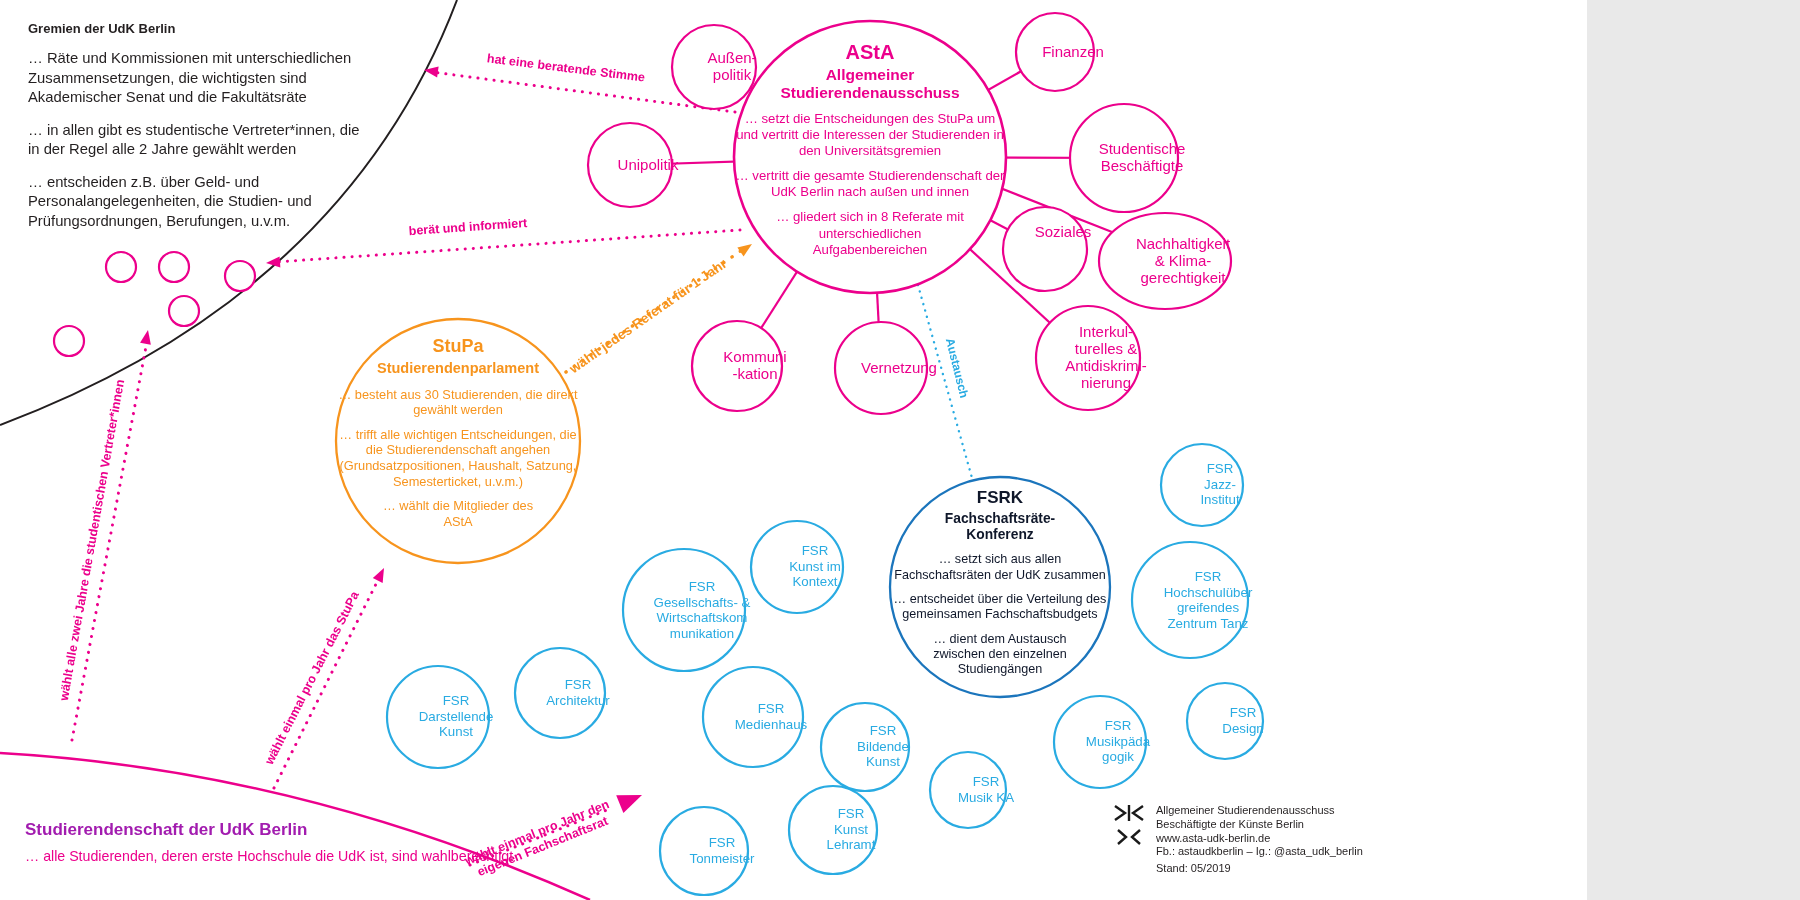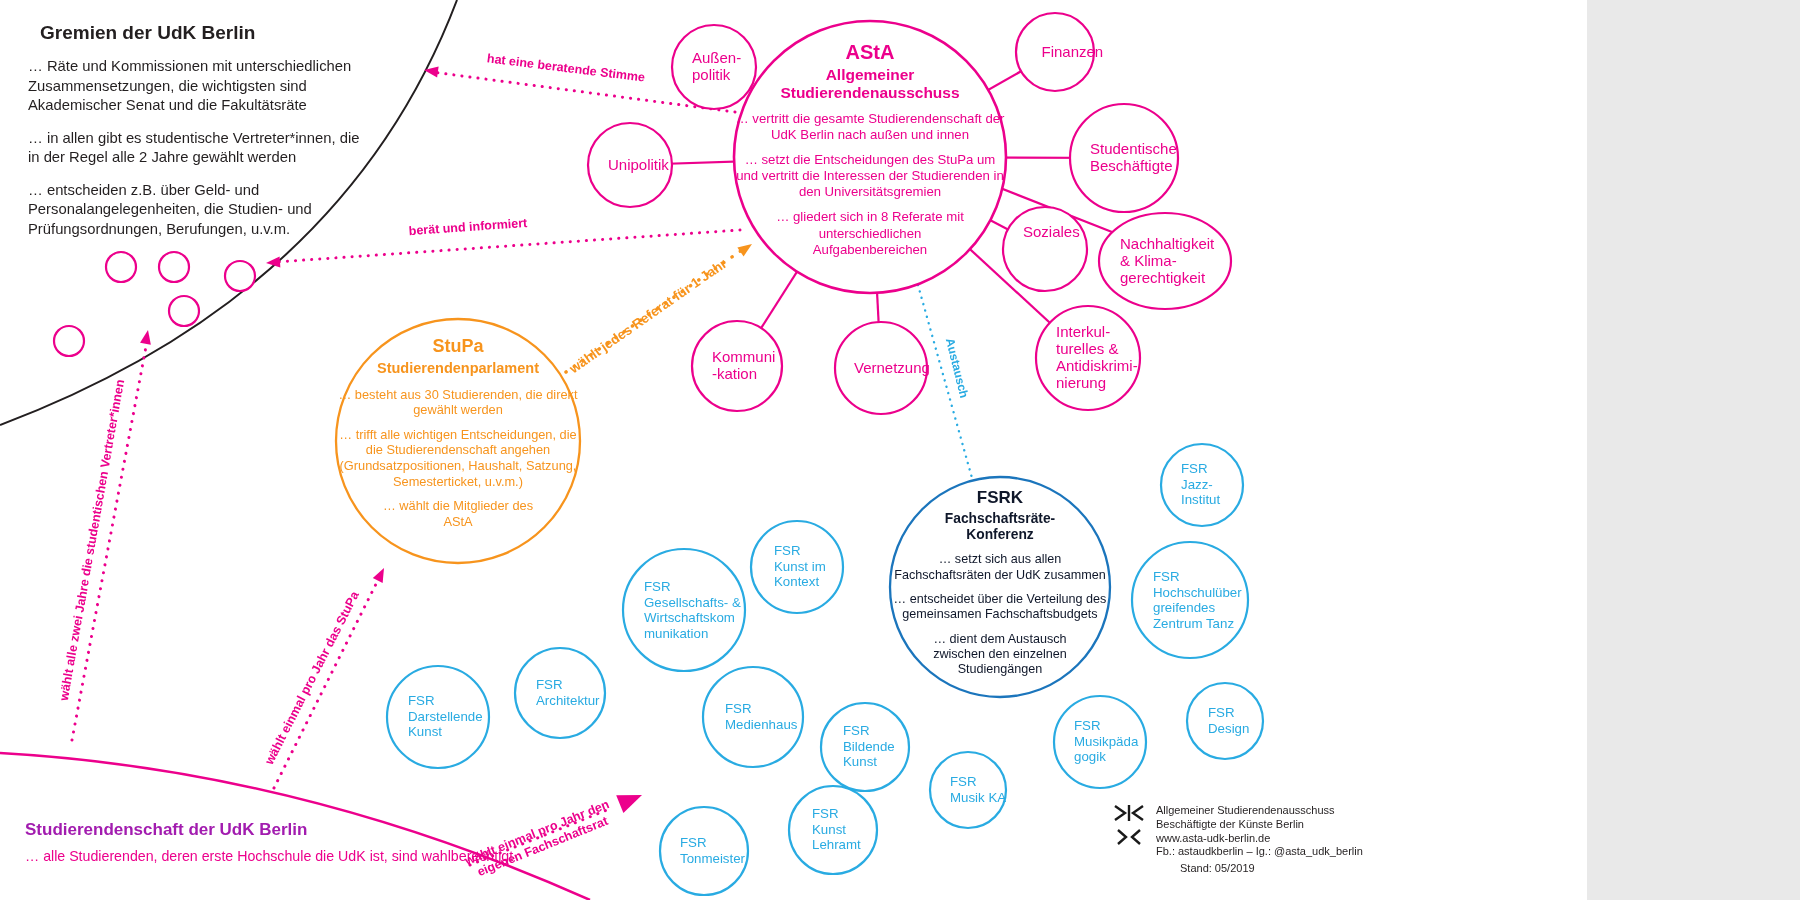--- a/index.html
+++ b/index.html
@@ -9,21 +9,21 @@
 
   
   .abs{position:absolute;}
   .pink{color:#EC008C;}
   .orange{color:#F7941D;}
   .blueL{color:#29ABE2;}
   .blueD{color:#0f172a;}
 
   
   .info-block{left:28px;top:20px;width:334px;font-size:14.8px;line-height:1.32;}
-  .info-block h1{font-size:19px;margin:0 0 12px 12px;}
+  .info-block h1{font-size:13px;margin:0 0 12px 0;}
   .info-block p{margin:0 0 13px 0;}
 
   
   .circle-block{position:absolute;text-align:center;}
   .circle-block .abbr{display:block;font-weight:bold;}
   .circle-block .cname{display:block;font-weight:bold;white-space:pre-line;margin-top:2px;}
   .circle-block p{margin:9px 0 0 0;}
   .circle-block p.narrow{margin-left:auto;margin-right:auto;}
 
   #asta-block{left:735px;top:40px;width:270px;font-size:13.2px;line-height:1.22;}
@@ -35,40 +35,40 @@
   #stupa-block .abbr{font-size:18px;}
   #stupa-block .cname{font-size:14.5px;}
   #stupa-block p.narrow{max-width:175px;}
 
   #fsrk-block{left:892px;top:488px;width:216px;font-size:12.6px;line-height:1.22;}
   #fsrk-block .abbr{font-size:17px;}
   #fsrk-block .cname{font-size:13.8px;line-height:1.18;}
   #fsrk-block p.narrow{max-width:170px;}
 
   
-  .node-label{position:absolute;transform:translate(-50%,-50%);text-align:left;
+  .node-label{position:absolute;transform:translate(-50%,-50%);text-align:center;
               white-space:pre-line;line-height:1.13;padding-left:36px;}
   .sat{font-size:15px;color:#EC008C;}
   .fsr{font-size:13.3px;color:#29ABE2;line-height:1.18;}
 
   
   .arrow-label{position:absolute;font-weight:600;font-size:12.5px;white-space:nowrap;
                transform-origin:center;}
   .arrow-label.two{white-space:pre-line;text-align:center;line-height:1.2;}
 
   
   .student-block{left:25px;top:820px;}
   .student-block h2{font-size:17px;margin:0 0 8px 0;color:#a21caf;}
   .student-block p{margin:0;font-size:14.2px;color:#EC008C;white-space:nowrap;}
 
   
   .footer{left:1112px;top:804px;display:flex;gap:10px;align-items:flex-start;}
   .footer .ftext{font-size:11px;line-height:1.25;}
   .footer .ftext div{margin:0;}
-  .footer .ftext .stand{margin-top:3px;margin-left:24px;}
+  .footer .ftext .stand{margin-top:3px;}
 </style>
 </head>
 <body>
 
 <div class="stage">
 
   <svg class="layer" width="1800" height="900" viewBox="0 0 1800 900">
 
     <rect x="1587" y="0" width="213" height="900" fill="#E9E9E9"></rect>
 
@@ -151,22 +151,22 @@
     <h1>Gremien der UdK Berlin</h1>
     <p>… Räte und Kommissionen mit unterschiedlichen Zusammensetzungen, die wichtigsten sind Akademischer Senat und die Fakultätsräte</p>
     <p>… in allen gibt es studentische Vertreter*innen, die in der Regel alle 2 Jahre gewählt werden</p>
     <p>… entscheiden z.B. über Geld- und Personalangelegenheiten, die Studien- und Prüfungsordnungen, Berufungen, u.v.m.</p>
   </div>
 
   <div id="asta-block" class="circle-block pink">
     <span class="abbr">AStA</span>
     <span class="cname">Allgemeiner
 Studierendenausschuss</span>
+    <p>… setzt die Entscheidungen des StuPa um und vertritt die Interessen der Studierenden in den Universitätsgremien</p>
     <p>… vertritt die gesamte Studierendenschaft der UdK Berlin nach außen und innen</p>
-    <p>… setzt die Entscheidungen des StuPa um und vertritt die Interessen der Studierenden in den Universitätsgremien</p>
     <p class="narrow">… gliedert sich in 8 Referate mit unterschiedlichen Aufgabenbereichen</p>
   </div>
 
   <div id="stupa-block" class="circle-block orange">
     <span class="abbr">StuPa</span>
     <span class="cname">Studierendenparlament</span>
     <p>… besteht aus 30 Studierenden, die direkt gewählt werden</p>
     <p>… trifft alle wichtigen Entscheidungen, die die Studierendenschaft angehen (Grundsatzpositionen, Haushalt, Satzung, Semesterticket, u.v.m.)</p>
     <p class="narrow">… wählt die Mitglieder des AStA</p>
   </div>

